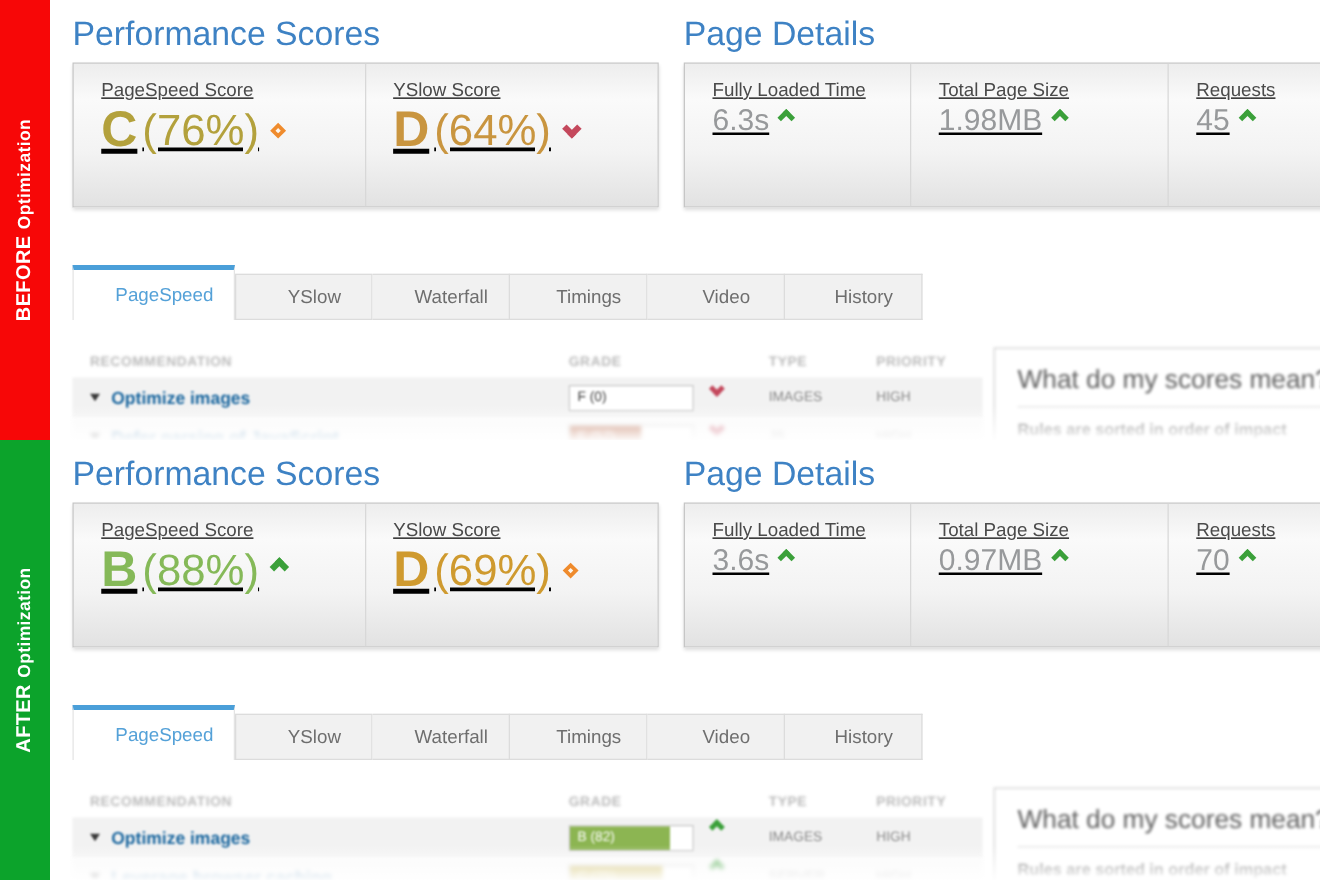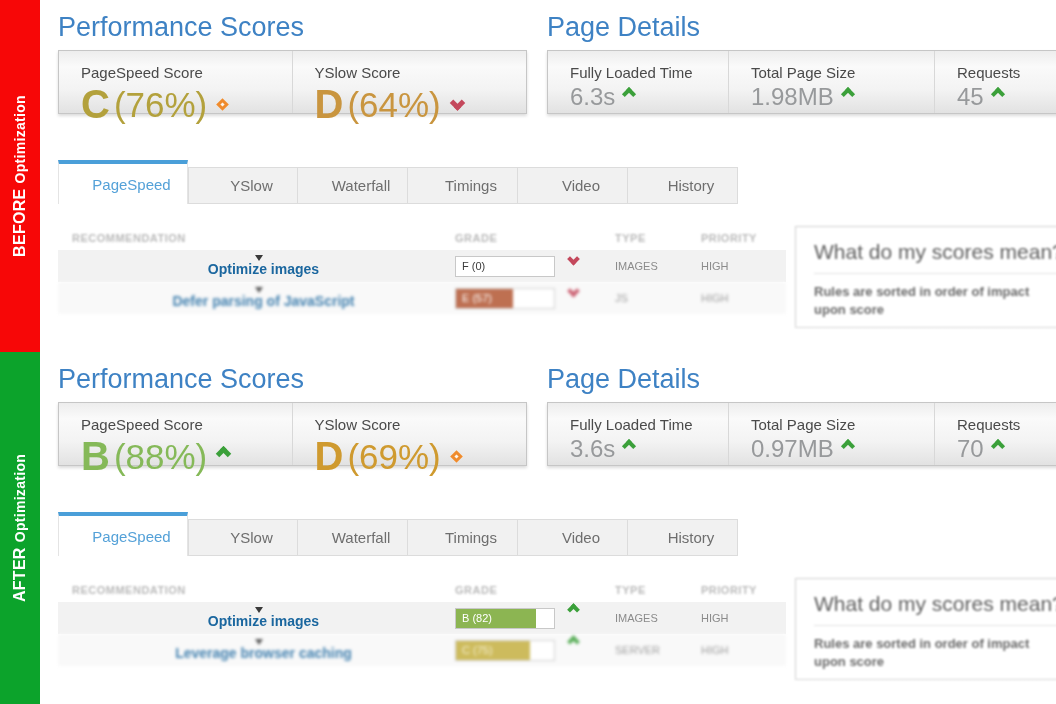--- a/index.html
+++ b/index.html
@@ -18,23 +18,23 @@
 
   .content { flex:1; position:relative; padding:12px 0 0 18px; }
 
   
   .sec-title { font-size:27px; font-weight:400; color:#3e82c4; margin-bottom:7px; }
 
   .row-cards { display:flex; }
   .group.perf { width:469px; flex:0 0 469px; margin-right:20px; }
   .group.details { width:560px; flex:0 0 560px; }
 
-  .card { height:64px; display:flex; border:1px solid #c6c6c6;
+  .card { height:116px; display:flex; border:1px solid #c6c6c6;
     background:linear-gradient(180deg,#ededed 0%,#fafafa 25%,#f3f3f3 62%,#e2e2e2 100%);
-    box-shadow:0 2px 3px rgba(0,0,0,.14); }
+    box-shadow:0 2px 3px rgba(0,0,0,.14);text-decoration:underline; }
   .cell { padding:13px 0 0 22px; border-right:1px solid #d8d8d8; }
   .cell:last-child { border-right:0; }
   .scores-card .cell { width:50%; }
   .details-card .cell-flt { width:181px; }
   .details-card .cell-tps { width:206px; }
   .details-card .cell-req { flex:1; }
 
   .cell-label { font-size:15px; color:#4a4a4a; }
   .score-value { margin-top:3px; display:flex; align-items:center; }
   .score-grade { font-size:40px; font-weight:bold; line-height:1; }
@@ -65,21 +65,21 @@
     color:#54a1d8; }
   .tab.active + .tab { border-left:1px solid #dcdcdc; }
 
   
   .lower { display:flex; margin-top:22px; align-items:flex-start; }
   .rec-table { width:728px; flex:0 0 728px; margin-right:9px; }
   .thead, .trow { display:grid; grid-template-columns:397px 160px 86px 85px;
     align-items:center; }
   .thead { height:24px; filter:blur(1.3px); opacity:.8; }
   .th { font-size:11px; font-weight:bold; color:#a9a9a9; letter-spacing:.5px; }
-  .th:first-child, .cell-rec { padding-left:14px;flex-direction:column; }
+  .th:first-child, .cell-rec { padding-left:14px; }
   .trow { height:32px; }
   .trow.r1 { background:#f2f2f2; filter:blur(.7px); }
   .trow.r2 { background:#f8f8f8; filter:blur(1.6px); opacity:.82; }
   .cell-rec { display:flex; align-items:center; }
   .tri { width:0; height:0; border-left:4px solid transparent;
     border-right:4px solid transparent; border-top:6px solid #3a3a3a; margin-right:9px; }
   .rec-link { font-size:14px; font-weight:bold; color:#1b679f; text-decoration:none; }
   .cell-grade { display:flex; align-items:flex-start; }
   .gbar { position:relative; width:100px; height:21px; background:#fff;
     border:1px solid #c8c8c8; overflow:hidden; }

